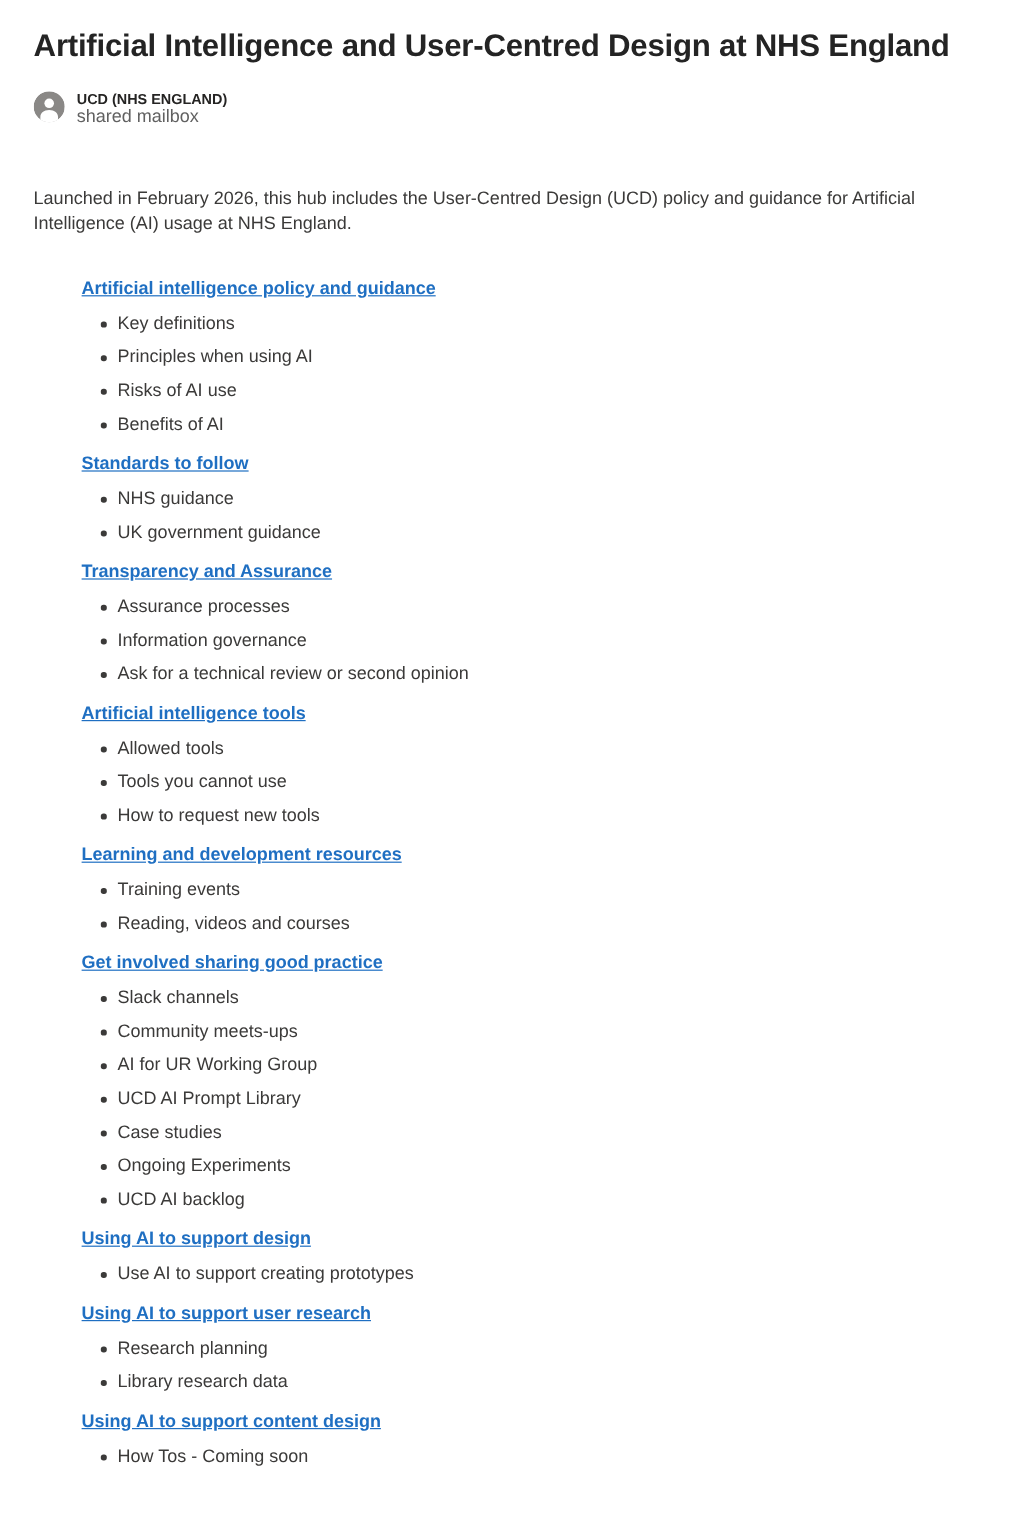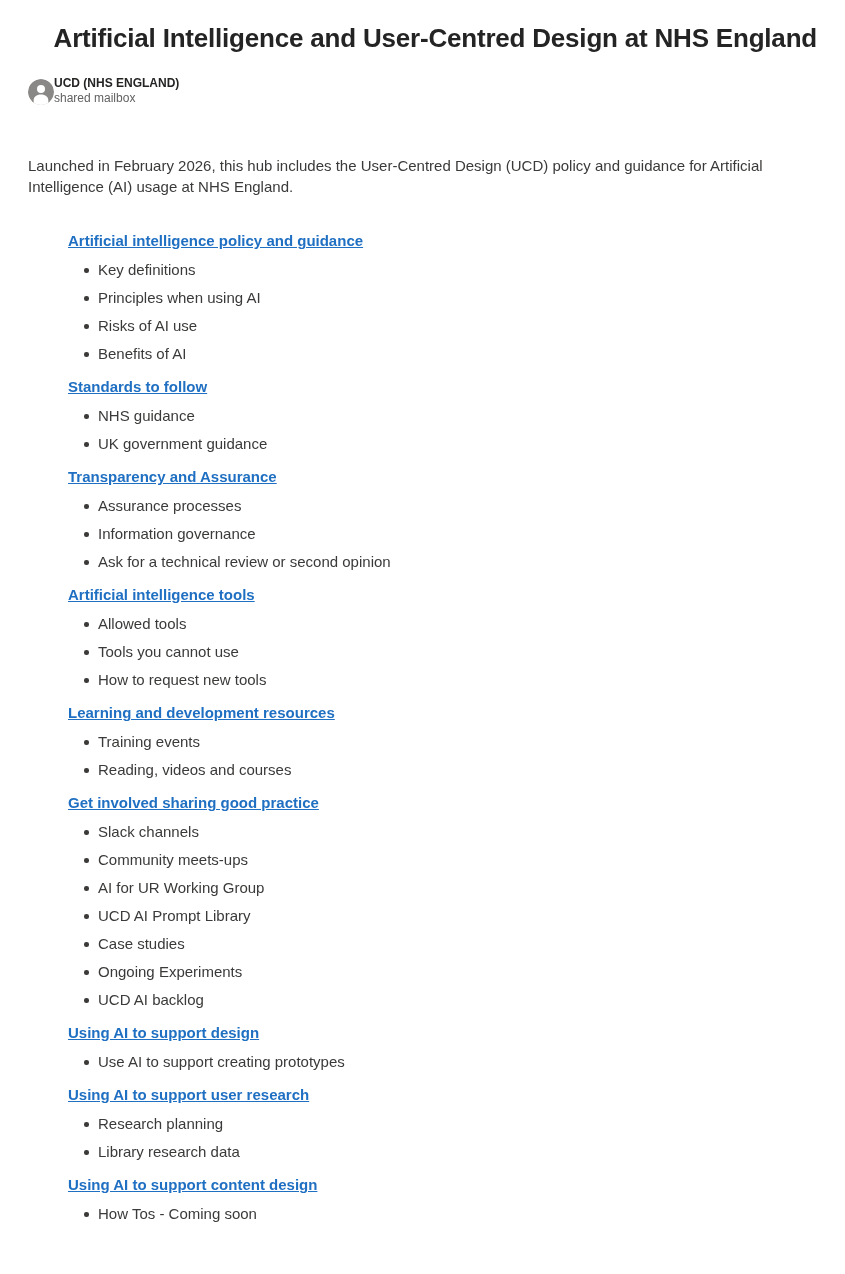--- a/index.html
+++ b/index.html
@@ -20,44 +20,44 @@
     font-family:"Liberation Sans","DejaVu Sans",sans-serif;
     color:var(--body);
   }
   .page-title{
     margin:22px 0 0 0;
     font-size:26px;
     font-weight:700;
     color:var(--title);
     letter-spacing:-0.2px;
     line-height:32px;
-    text-align:right;
   }
   .author-row{
     margin-top:22px;
     display:flex;
-    align-items:flex-end;
+    align-items:flex-start;
+    gap:10px;
     cursor:pointer;
   }
   .avatar{
     width:26px;height:26px;
     border-radius:50%;
     overflow:hidden;
     flex:0 0 auto;
     display:block;
   }
   .avatar svg{display:block;width:100%;height:100%;}
   .author-name{
     font-size:12px;
     font-weight:700;
     color:#252423;
     line-height:15px;
   }
   .author-subtitle{
-    font-size:12px;
+    font-size:15px;
     color:var(--muted);
     line-height:14px;
   }
   .intro{
     margin:50px 0 0 0;
     max-width:745px;
     font-size:15px;
     line-height:21px;
     color:var(--body);
   }

